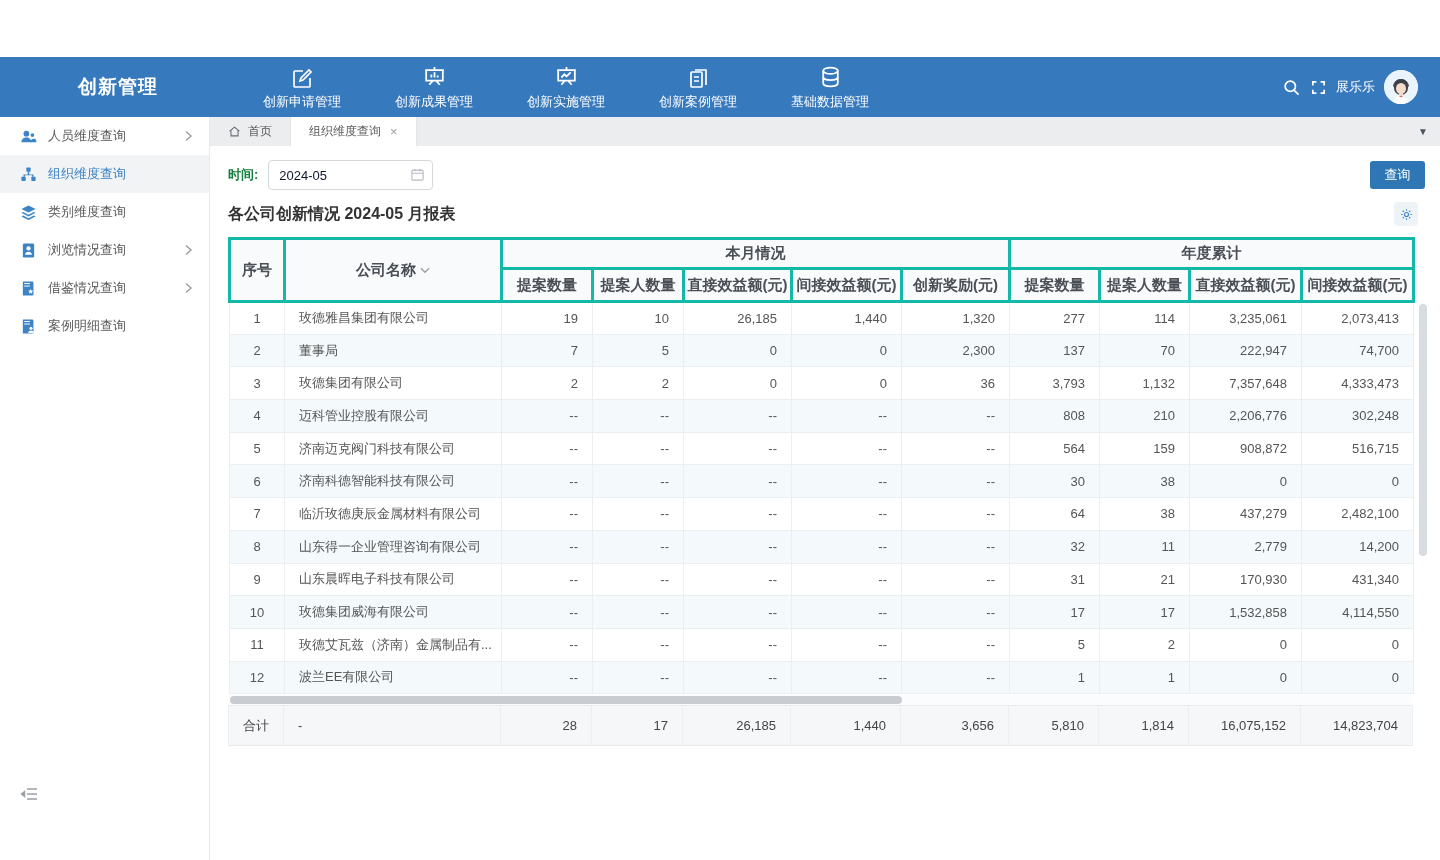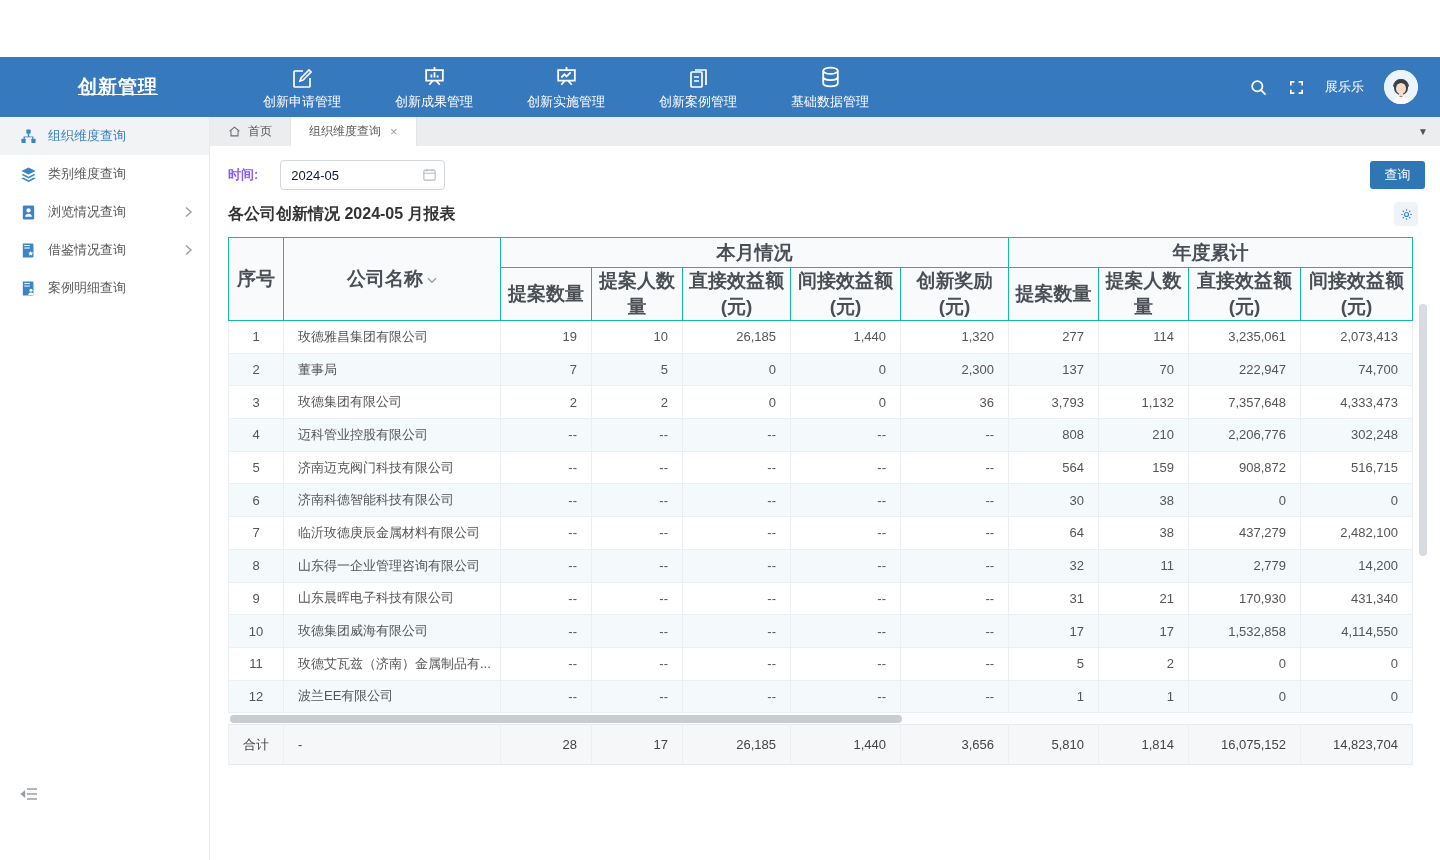--- a/index.html
+++ b/index.html
@@ -5,26 +5,26 @@
   * { box-sizing:border-box; margin:0; padding:0; }
   html,body { width:1440px; height:860px; }
   body {
     position:relative; background:#ffffff; overflow:hidden;
     font-family:"Liberation Sans","DejaVu Sans",sans-serif; color:#4d4d4d;
   }
   svg { display:block; }
 
   
   .header { position:absolute; top:57px; left:0; right:0; height:60px; background:#3779bd; display:flex; align-items:stretch; }
-  .logo { width:236px; display:flex; align-items:center; justify-content:center; color:#fff; font-size:19px; font-weight:bold; letter-spacing:1px;text-decoration:underline; }
+  .logo { width:236px; display:flex; align-items:center; justify-content:center; color:#fff; font-size:19px; font-weight:bold; letter-spacing:1px; }
   .nav { display:flex; }
   .nav-item { display:flex; flex-direction:column; align-items:center; justify-content:center; gap:3px; padding:0 27px; color:#fff; font-size:13px; cursor:pointer; }
   .nav-item.active { background:#2b66a6; }
   .nav-item .nicon { height:26px; display:flex; align-items:flex-end; }
-  .header-right { margin-left:auto; display:flex; align-items:center; gap:20px; padding-right:22px; color:#fff; }
+  .header-right { margin-left:auto; display:flex; align-items:center; gap:9px; padding-right:22px; color:#fff; }
   .hicon { cursor:pointer; }
   .username { font-size:13px; }
   .avatar { width:34px; height:34px; border-radius:50%; background:#eaf4fc; overflow:hidden; cursor:pointer; }
 
   
   .sidebar { position:absolute; top:117px; left:0; width:210px; bottom:0; background:#fff; border-right:1px solid #e8eaec; }
   .side-item { height:38px; display:flex; align-items:center; gap:11px; padding:0 16px 0 20px; font-size:13px; color:#595959; cursor:pointer; }
   .side-item .sicon { color:#3d84c6; width:17px; }
   .side-item.active { background:#f2f3f5; color:#3c82c4; }
   .side-item .chev { margin-left:auto; color:#9aa0a6; }
@@ -33,34 +33,34 @@
   
   .tabbar { position:absolute; top:117px; left:210px; right:0; height:29px; background:#ecedee; display:flex; align-items:stretch; }
   .tab { display:flex; align-items:center; gap:7px; padding:0 18px; font-size:12px; color:#595959; cursor:pointer; border-right:1px solid #e2e4e6; }
   .tab.active { background:#ffffff; }
   .tab .close { color:#9aa0a6; font-size:13px; margin-left:2px; }
   .tab-caret { margin-left:auto; width:34px; display:flex; align-items:center; justify-content:center; color:#4a5560; font-size:10px; cursor:pointer; }
 
   
   .main { position:absolute; top:146px; left:210px; right:0; bottom:0; background:#fff; }
   .filter-row { position:absolute; top:14px; left:18px; right:15px; height:30px; display:flex; align-items:center; }
-  .filter-label { font-size:13px; font-weight:bold; color:#8b5cf6; margin-right:22px; }
+  .filter-label { font-size:13px; font-weight:bold; color:#15803d; margin-right:10px; }
   .date-input { position:relative; width:165px; height:30px; }
   .date-input input { width:100%; height:100%; border:1px solid #d4d7da; border-radius:4px; padding:0 28px 0 10px; font-size:13px; color:#0f172a; outline:none; font-family:inherit; background:#fff; }
   .date-input .cal { position:absolute; right:8px; top:7px; color:#b6bbc1; }
   .query-btn { margin-left:auto; width:55px; height:28px; background:#2f76b5; color:#fff; border:none; border-radius:3px; font-size:13px; cursor:pointer; font-family:inherit; }
 
   .report-title { position:absolute; top:58px; left:18px; font-size:16px; font-weight:bold; color:#333; }
   .gear-btn { position:absolute; top:56px; right:22px; width:24px; height:24px; background:#eef3f8; border-radius:4px; display:flex; align-items:center; justify-content:center; color:#3c82c4; cursor:pointer; }
 
   .table-wrap { position:absolute; top:91px; left:18px; width:1184px; }
   table { border-collapse:collapse; table-layout:fixed; width:1184px; }
   col.c0{width:55px} col.c1{width:217px} col.c2{width:91px} col.c3{width:91px} col.c4{width:108px}
   col.c5{width:110px} col.c6{width:108px} col.c7{width:90px} col.c8{width:90px} col.c9{width:112px} col.c10{width:112px}
-  thead th { background:#f8fafc; border:1px solid #14b8a6; font-size:19px; font-weight:bold; color:#4a4f55; text-align:center; }
+  thead th { background:#f8fafc; border:3px solid #14b8a6; font-size:15px; font-weight:bold; color:#4a4f55; text-align:center; }
   thead tr.grp th { height:30px; }
   thead tr.sub th { height:33px; }
   th.company-h { vertical-align:middle; }
   th .sort-caret { display:inline-block; vertical-align:1px; margin-left:4px; color:#9aa0a6; }
   tbody td { height:32.7px; border-bottom:1px solid #eceff2; border-right:1px solid #eceff2; font-size:13px; color:#555; padding:0 14px; background:#fff; }
   tbody td:first-child { border-left:1px solid #eceff2; }
   tbody tr:nth-child(even) td { background:#f4f9fc; }
   td.t-c { text-align:center; padding:0 4px; }
   td.t-l { text-align:left; white-space:nowrap; overflow:hidden; }
   td.t-r { text-align:right; }
@@ -149,20 +149,36 @@
           <ellipse cx="17" cy="18.5" rx="5" ry="5.5" fill="#f6dcc8"></ellipse>
           <rect x="15" y="22" width="4" height="5" fill="#f6dcc8"></rect>
           <path d="M9 34a8 8 0 0 1 16 0z" fill="#fdfdfd"></path>
           <ellipse cx="17" cy="26.5" rx="1.6" ry="0.8" fill="#d96a5f"></ellipse>
         </svg>
     </span>
   </div>
 </div>
 
 <div class="sidebar">
+  <div class="side-item">
+    <span class="sicon">
+      <svg width="17" height="17" viewBox="0 0 24 24" fill="currentColor">
+          <circle cx="9" cy="8" r="4"></circle>
+          <path d="M2 20c0-4 3-6.5 7-6.5s7 2.5 7 6.5z"></path>
+          <circle cx="17.5" cy="10" r="2.6"></circle>
+          <path d="M14.5 20c.3-3 2-5 5-5 1.6 0 3 .8 3.5 2.2L23 20z"></path>
+        </svg>
+    </span>
+    <span>人员维度查询</span>
+    <span class="chev">
+      <svg width="9" height="12" viewBox="0 0 9 12" fill="none" stroke="currentColor" stroke-width="1.5">
+          <path d="M2 1.5l5 4.5-5 4.5"></path>
+        </svg>
+    </span>
+  </div>
   <div class="side-item active">
     <span class="sicon">
       <svg width="17" height="17" viewBox="0 0 24 24" fill="currentColor">
           <rect x="9" y="2" width="6" height="6" rx="1"></rect>
           <rect x="2" y="15" width="6" height="6" rx="1"></rect>
           <rect x="16" y="15" width="6" height="6" rx="1"></rect>
           <path d="M11 8h2v4h6v3h-2v-2H7v2H5v-3h6z"></path>
         </svg>
     </span>
     <span>组织维度查询</span>

